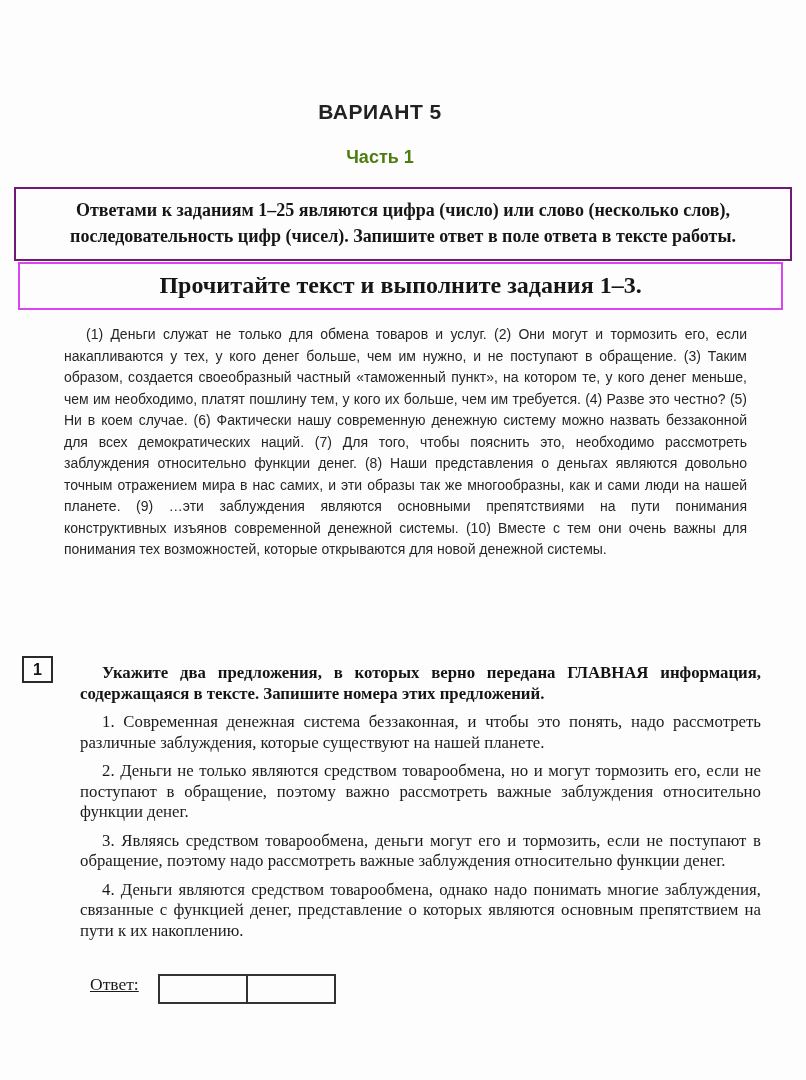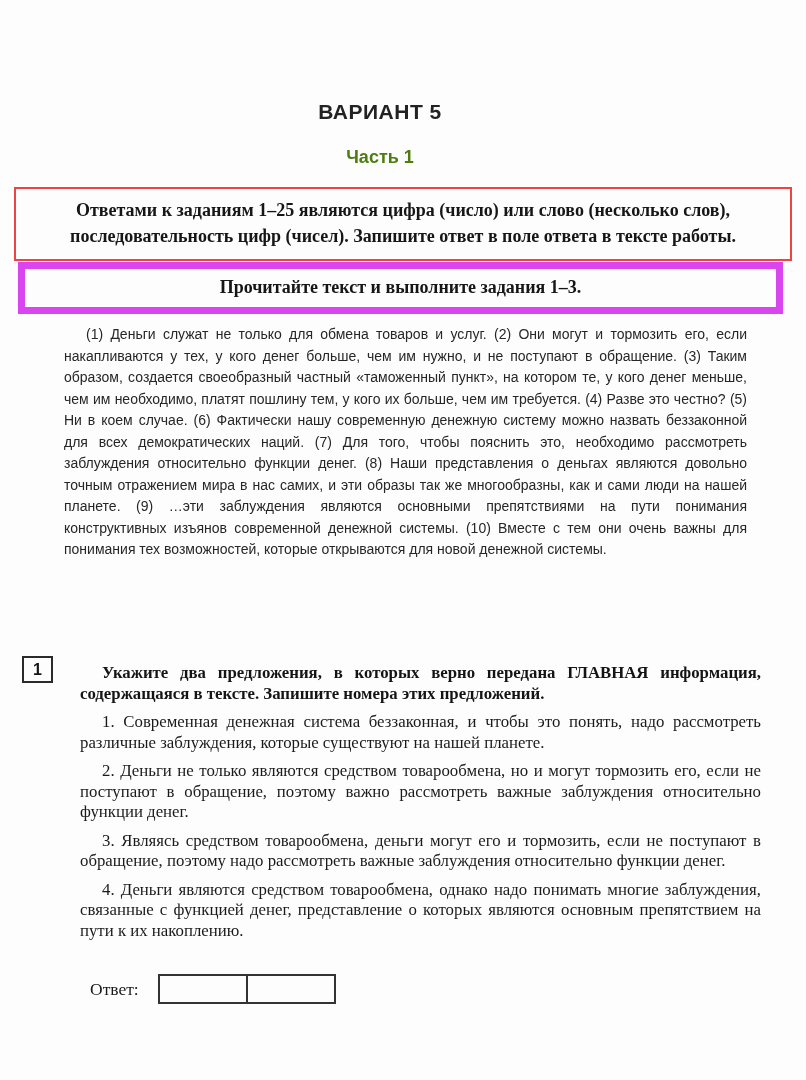--- a/index.html
+++ b/index.html
@@ -24,31 +24,31 @@
   .part-title{
     position:absolute;top:147px;left:0;width:100%;
     font-family:"Liberation Sans", sans-serif;
     font-weight:bold;font-size:18px;
     color:#4d7c0f;
   }
 
   
   .rules-box{
     position:absolute;top:187px;left:14px;width:732px;
-    border:2px solid #ef4444;
+    border:2px solid #701a75;
     padding:8px 21px 10px 21px;
     font-weight:bold;font-size:18px;line-height:26px;
     text-align:center;
     color:#161616;
   }
   .read-box{
     position:absolute;top:262px;left:18px;width:765px;
-    border:7px solid #d946ef;
+    border:2px solid #d946ef;
     padding:8px 0 9px 0;
-    font-weight:bold;font-size:18px;
+    font-weight:bold;font-size:24px;
     text-align:center;
     color:#161616;
     box-sizing:border-box;
   }
 
   
   .passage{
     position:absolute;top:324px;left:64px;width:683px;
     font-family:"Liberation Sans", sans-serif;
     font-size:14px;line-height:21.5px;
@@ -72,22 +72,22 @@
     font-size:16.8px;line-height:20.5px;
     text-align:justify;
     color:#1a1a1a;
   }
   .task-body p{margin:8px;text-indent:22px;}
   .task-prompt{font-weight:bold;color:#141414;}
 
   
   .answer-row{
     position:absolute;top:974px;left:90px;
-    display:flex;align-items:center;
-    font-size:17.5px;color:#1a1a1a;
+    display:flex;
+    font-size:17.5px;color:#1a1a1a;text-decoration:underline;
   }
   .answer-label{white-space:nowrap;}
   .answer-box{
     margin-left:19px;
     display:flex;
     border:2px solid #333;
     height:26px;width:174px;
   }
   .answer-cell{width:50%;height:100%;}
   .answer-cell:first-child{border-right:2px solid #333;}

